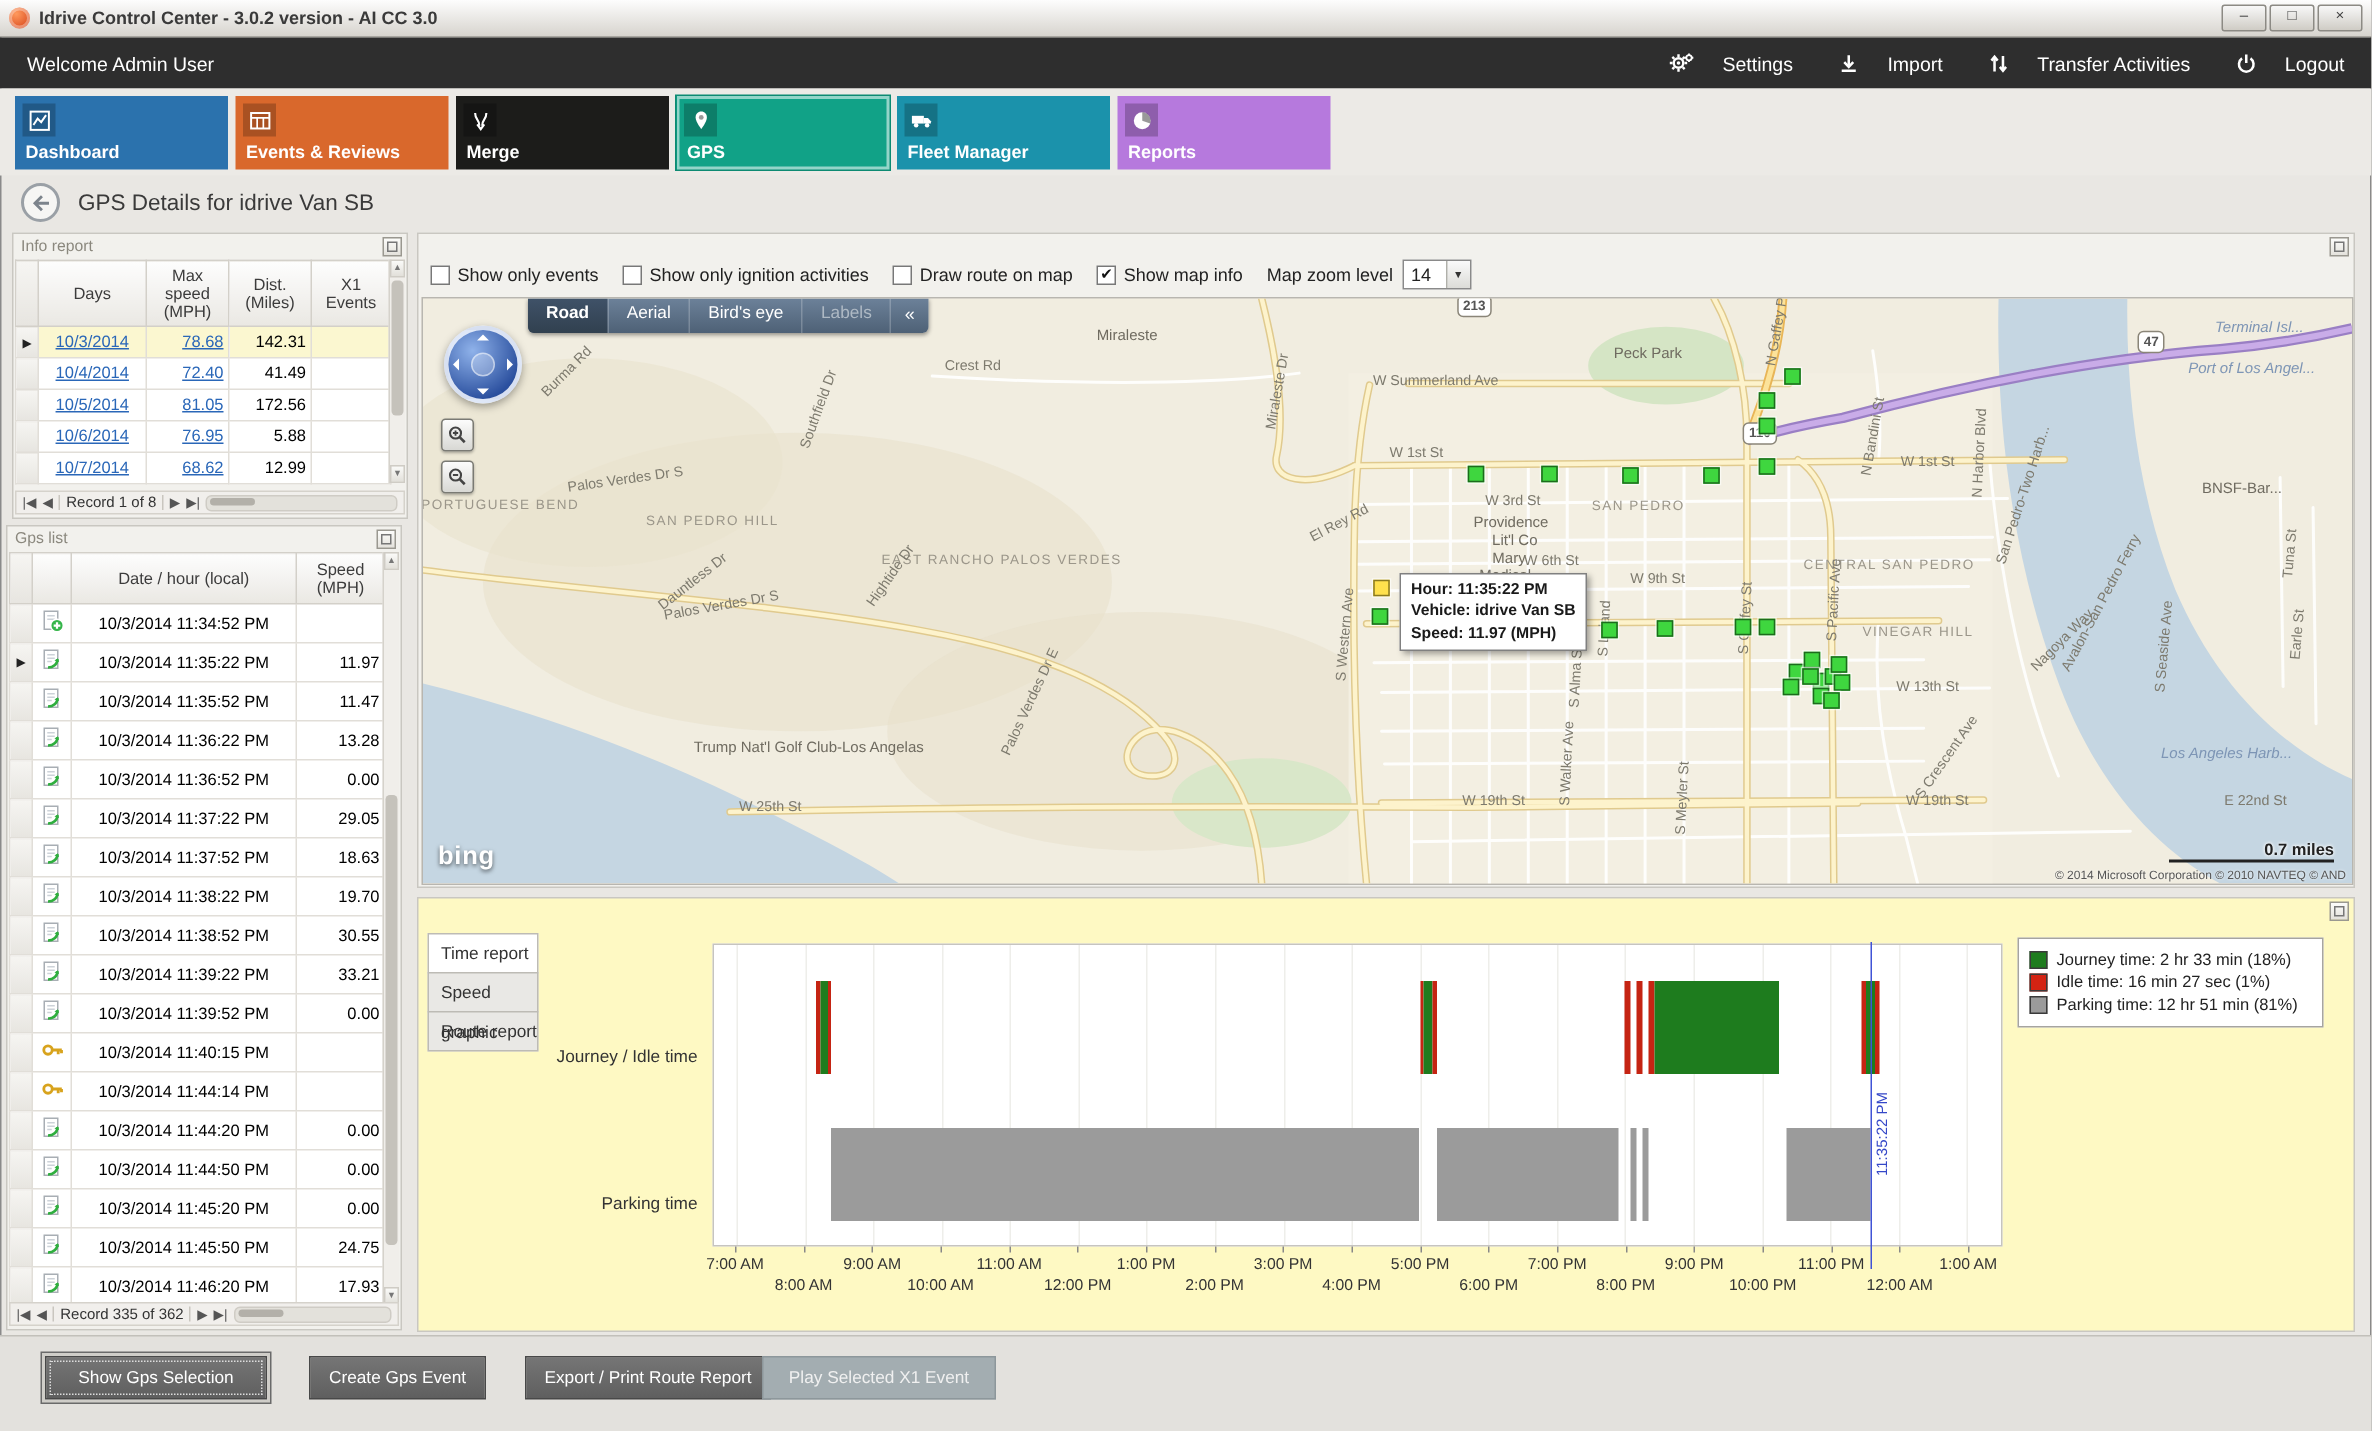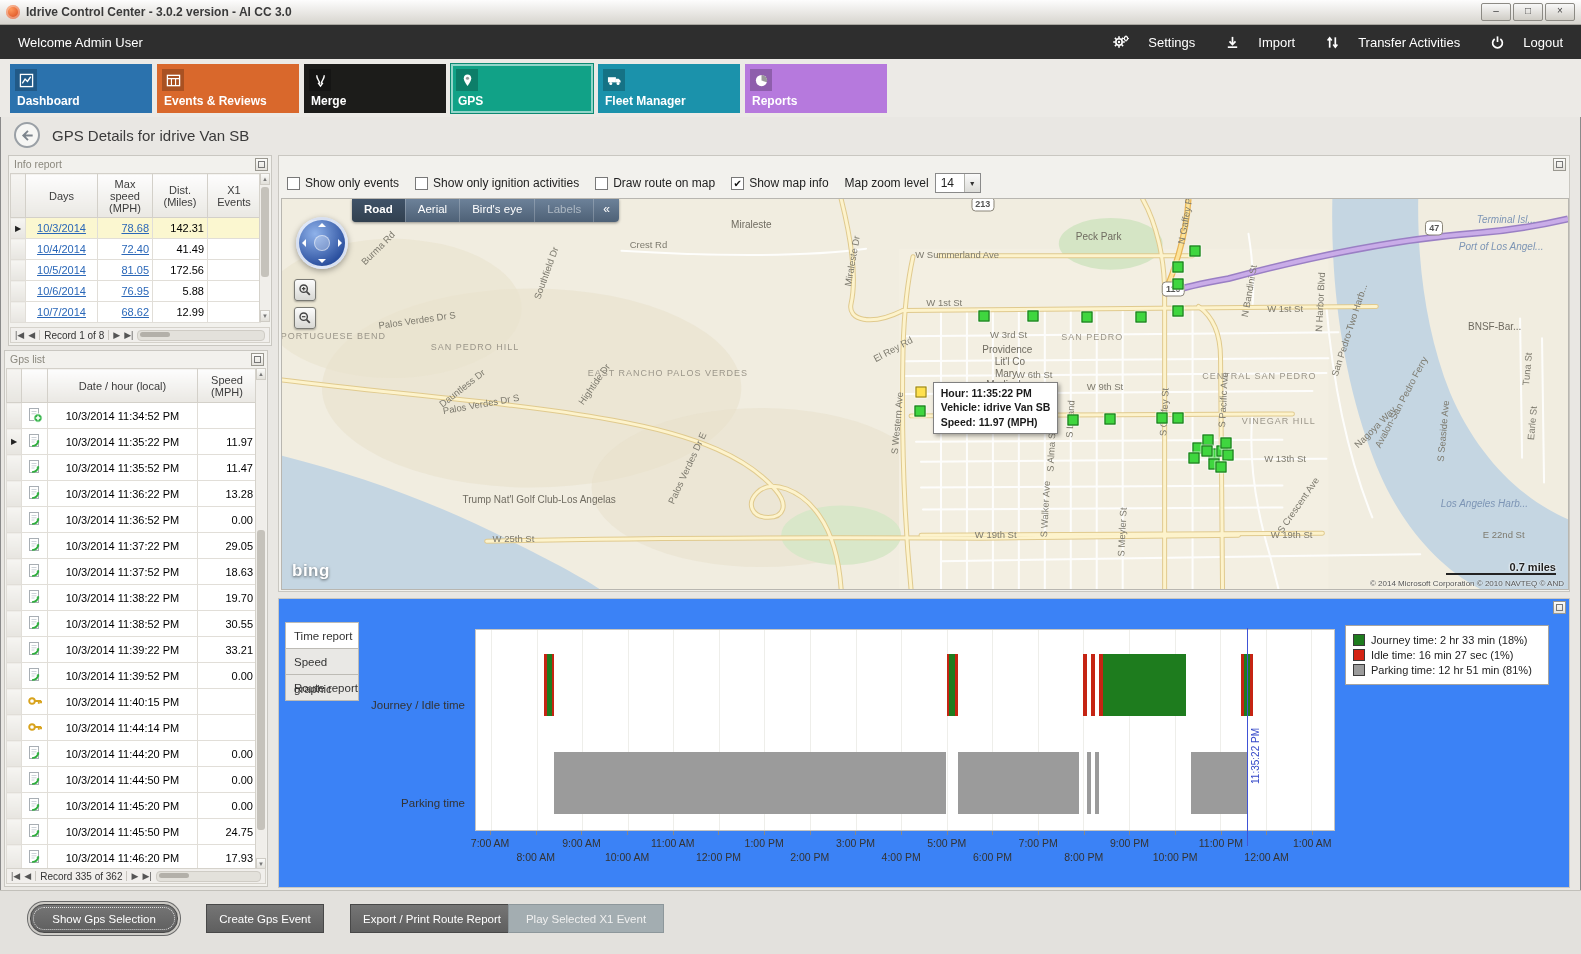--- a/index.html
+++ b/index.html
@@ -96,21 +96,21 @@
   .ar-w{top:50%;left:3px;transform:translateY(-50%);border-right-color:#fff;border-left-width:0;}
   .ar-e{top:50%;right:3px;transform:translateY(-50%);border-left-color:#fff;border-right-width:0;}
   .ccenter{position:absolute;left:50%;top:50%;width:14px;height:14px;border-radius:50%;background:rgba(255,255,255,.25);border:1px solid rgba(255,255,255,.5);transform:translate(-50%,-50%);}
   .mapzoom{position:absolute;left:12px;width:22px;height:22px;background:linear-gradient(#fcfcfc,#d8d8d4);border:1px solid #7a7a74;border-radius:3px;display:flex;align-items:center;justify-content:center;box-shadow:0 1px 2px rgba(0,0,0,.3);z-index:5;box-sizing:border-box;}
   #zoomin{top:80px;} #zoomout{top:108px;}
   .bing{position:absolute;left:10px;bottom:8px;color:#fff;font-size:17px;font-weight:bold;letter-spacing:.5px;text-shadow:0 1px 3px rgba(0,0,0,.6);z-index:5;}
   .map-scale{position:absolute;right:12px;bottom:14px;width:110px;text-align:right;font-size:11px;font-weight:bold;color:#222;border-bottom:2px solid #222;text-shadow:0 0 2px #fff,0 0 3px #fff;z-index:5;}
   .map-copy{position:absolute;right:4px;bottom:1px;font-size:8px;color:#555;text-shadow:0 0 2px #fff;z-index:5;}
 
   
-  .chart-panel{left:278px;top:598px;width:1292px;height:290px;background:#3b82f6;}
+  .chart-panel{left:278px;top:598px;width:1292px;height:290px;background:#fef9c3;}
   .ctab{width:74px;height:27px;line-height:27px;padding-left:8px;font-size:11.5px;background:#e9e8e5;border:1px solid #bdbbb5;margin-top:-1px;box-sizing:border-box;color:#333;}
   #chart-tabs{position:absolute;left:6px;top:24px;}
   .ctab.active{background:#fff;}
   .rowlabel{position:absolute;left:36px;width:150px;text-align:right;font-size:11.5px;color:#333;}
   #rowlabel-0{top:100px;} #rowlabel-1{top:198px;}
   #plot{position:absolute;left:196px;top:30px;width:860px;height:202px;border:1px solid #c6c4c0;box-sizing:border-box;overflow:visible;background:#fff;}
   .vgrid{position:absolute;top:0;bottom:0;width:1px;background:#eeeeea;}
   .seg{position:absolute;top:24px;height:62px;}
   .seg.journey{background:#1e7c1e;}
   .seg.idle{background:#c52413;}
@@ -123,21 +123,21 @@
   .xtick.r2{top:20px;}
   #legend{position:absolute;right:20px;top:26px;width:204px;border:1px solid #a6a4a0;background:#fff;padding:5px 7px;box-sizing:border-box;font-size:11px;color:#222;}
   .litem{display:flex;align-items:center;gap:6px;margin:3px 0;}
   .litem .sq{width:12px;height:12px;border:1px solid #3a3a3a;flex:none;box-sizing:border-box;}
 
   
   .footerbar{position:absolute;left:0;top:890px;width:100%;height:64px;background:#e3e1dd;border-top:1px solid #c2c0ba;}
   .fbtn{position:absolute;top:13px;height:29px;background:linear-gradient(#757575,#5f5f5f);border:1px solid #484848;color:#fff;font-size:11.5px;font-family:"Liberation Sans",sans-serif;}
   .fbtn.focused{box-shadow:0 0 0 2px #cfcdc8,0 0 0 3px #6a6a6a;outline:1px dotted #ddd;outline-offset:-4px;}
   .fbtn.disabled{background:#a3adb1;border-color:#8d979b;color:#f0f0f0;}
-  #footer-buttons .fbtn:nth-child(1){left:30px;width:148px;border-radius:14px;}
+  #footer-buttons .fbtn:nth-child(1){left:30px;width:148px;}
   #footer-buttons .fbtn:nth-child(2){left:206px;width:118px;}
   #footer-buttons .fbtn:nth-child(3){left:350px;width:164px;}
   #footer-buttons .fbtn:nth-child(4){left:508px;width:156px;}
 
   .info-panel{left:8px;top:155px;width:264px;height:191px;}
   .gps-panel{left:4px;top:350px;width:264px;height:537px;}
   .info-panel .vscroll{top:17px;height:149px;}
   .gps-panel .vscroll{top:17px;height:502px;}
 </style>
 </head>

